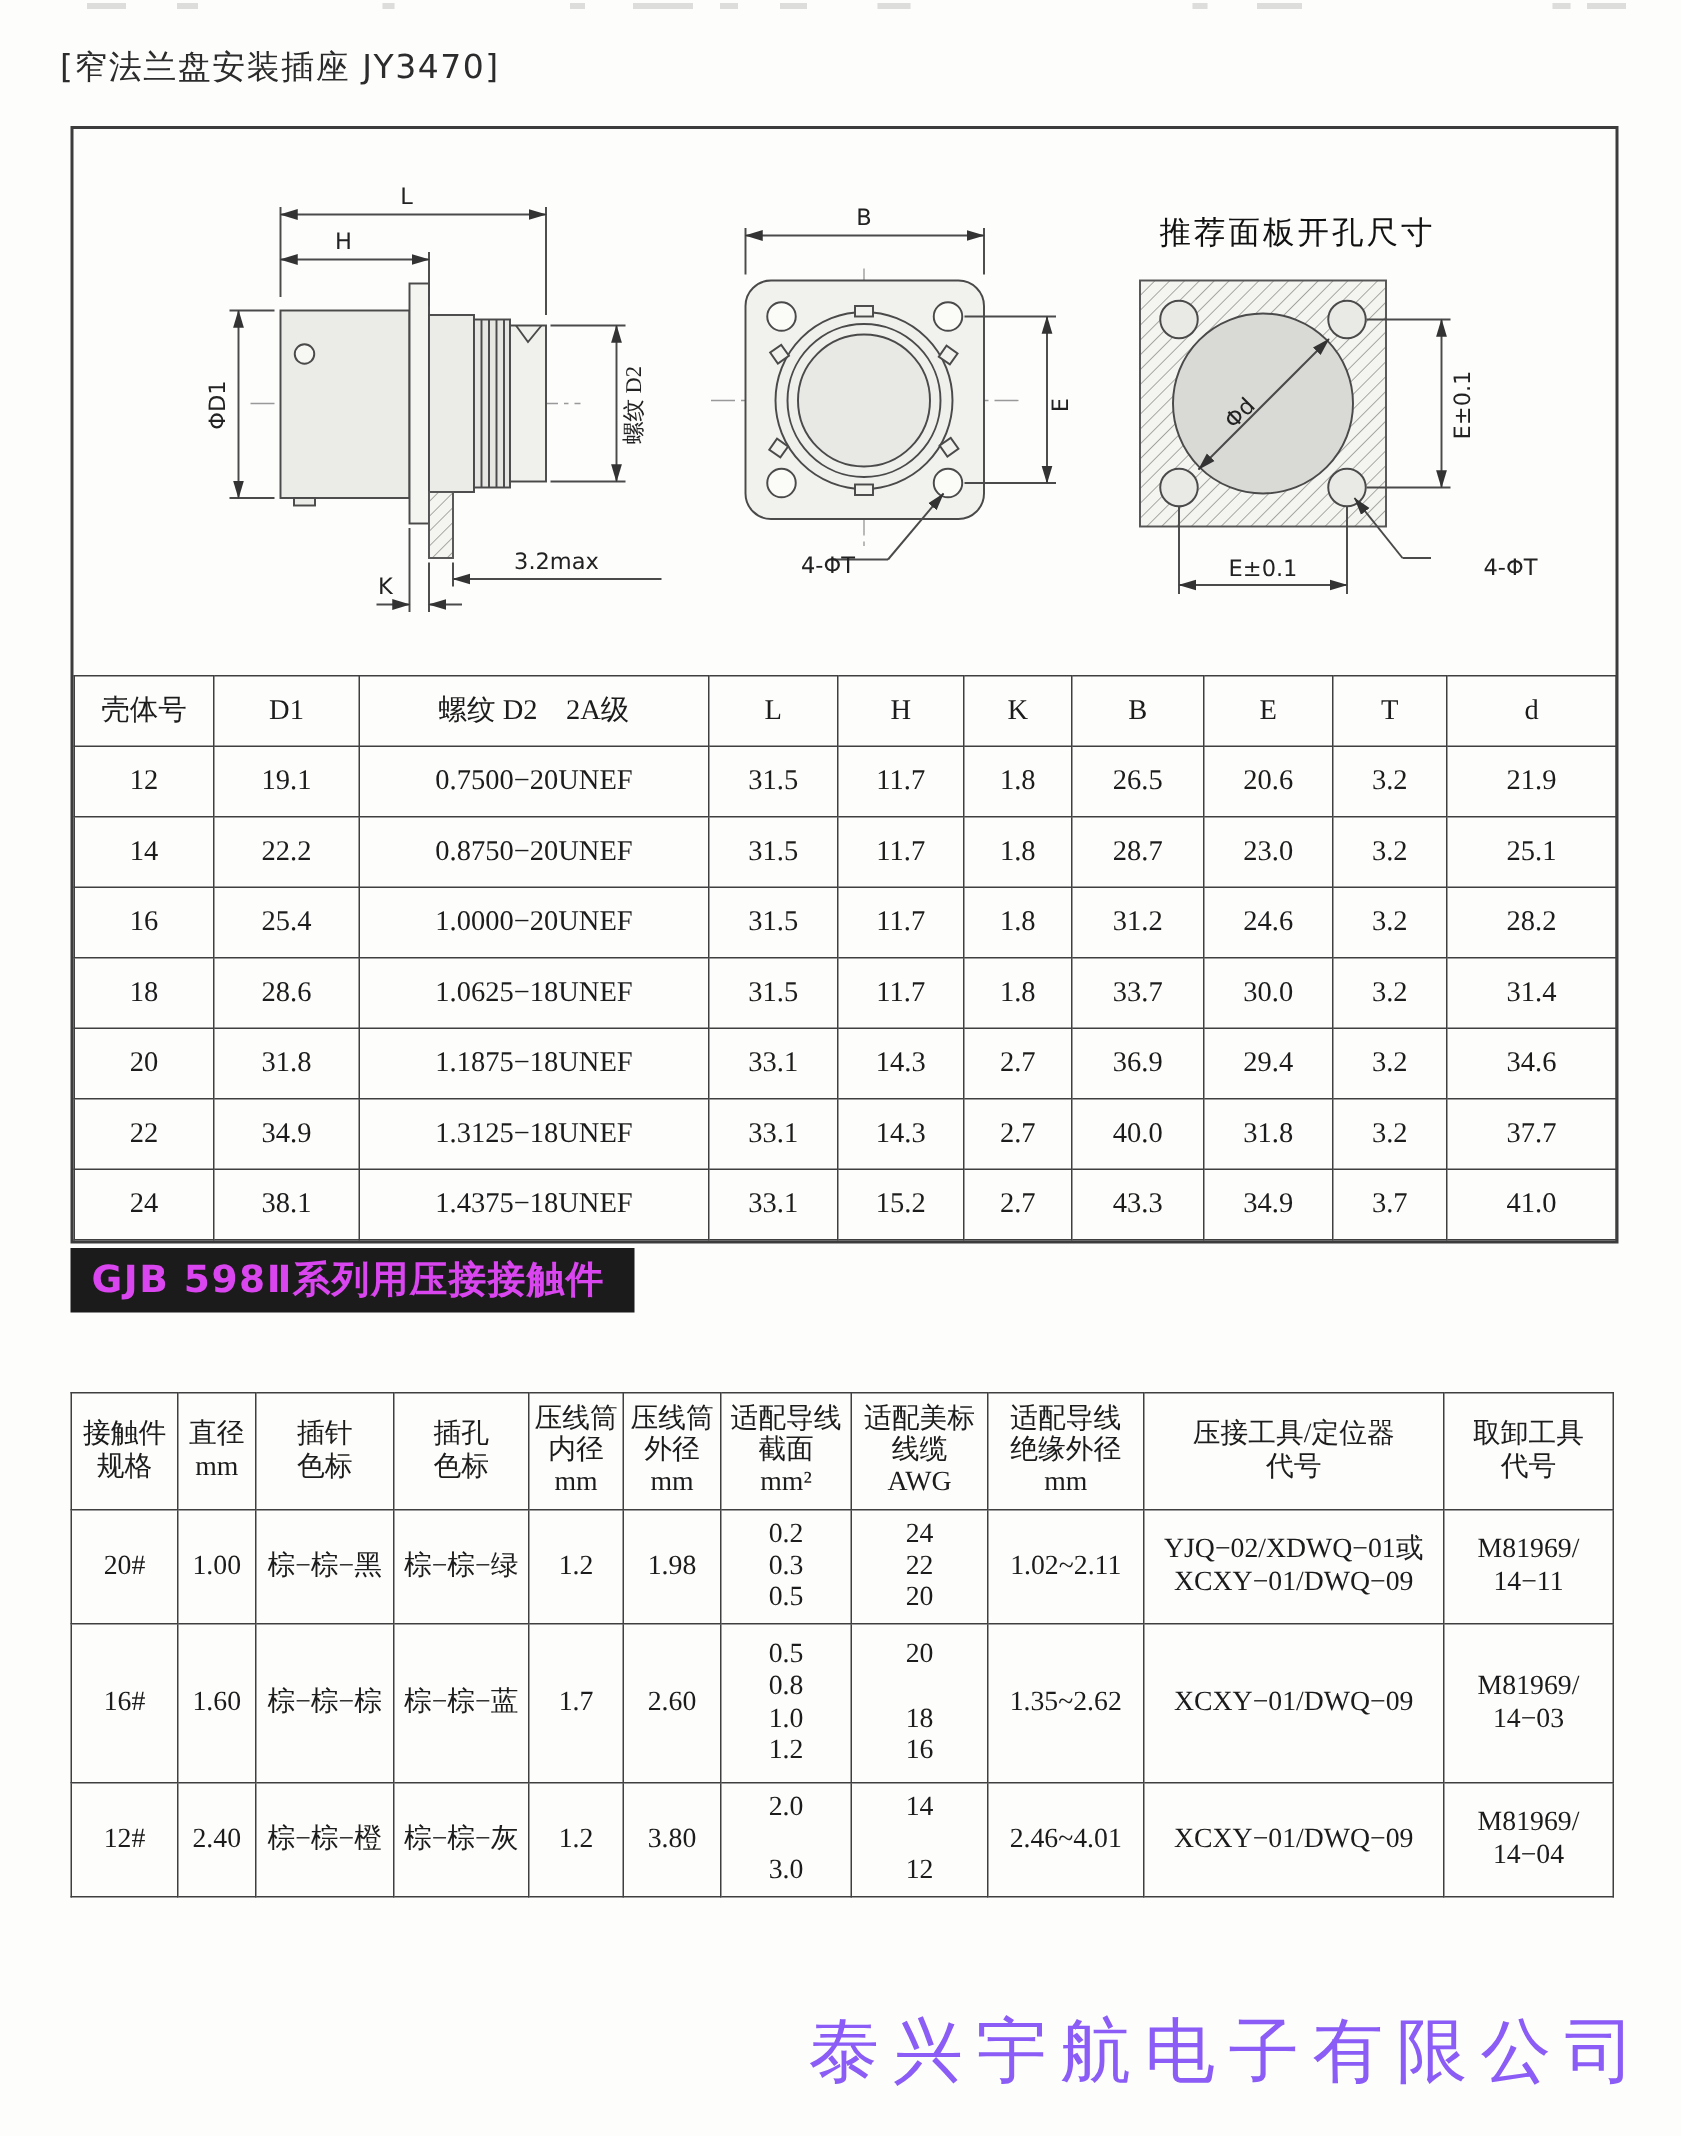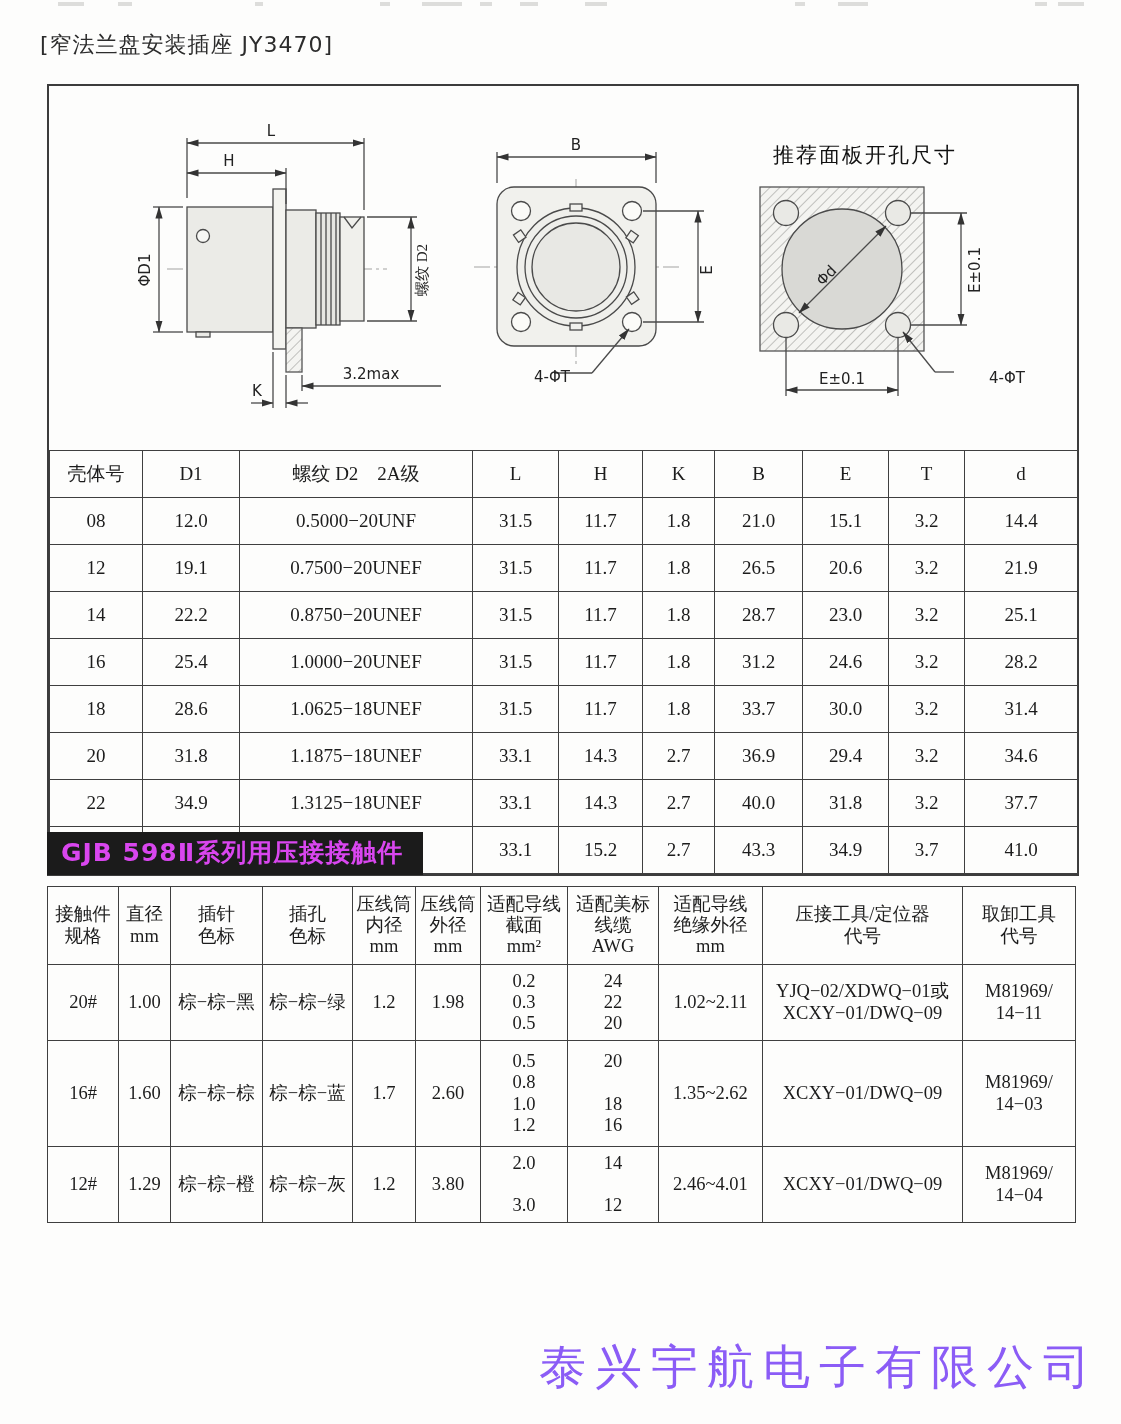--- a/index.html
+++ b/index.html
@@ -15,21 +15,21 @@
   .content{position:relative;z-index:1;}
   .outer-box{position:absolute;left:47px;top:84px;width:1028px;border:2px solid #3c3c3c;background:transparent;}
   .drawing-area{width:1028px;height:364px;position:relative;}
 
   table{border-collapse:collapse;table-layout:fixed;width:1028px;background:transparent;}
   th,td{border:1.6px solid #3f3f3f;text-align:center;vertical-align:middle;
         white-space:pre-line;line-height:1.15;padding:1px 2px;font-weight:normal;}
   #dim-table{font-size:19px;}
   #dim-table tr{height:47px;}
   #dim-table th{font-size:19px;}
-  #contact-table{position:absolute;left:47px;top:886px;font-size:18.5px;border-radius:11px;}
+  #contact-table{position:absolute;left:47px;top:928px;font-size:18.5px;border-radius:11px;}
   #contact-table thead tr{height:78px;}
   #contact-table tbody tr:nth-child(1){height:76px;}
   #contact-table tbody tr:nth-child(2){height:106px;}
   #contact-table tbody tr:nth-child(3){height:76px;}
 
   .banner{position:absolute;left:47px;top:832px;background:#1b1b1b;color:#d946ef;
       font-family:"DejaVu Sans","Liberation Sans",sans-serif;font-weight:bold;
       font-size:25px;padding:4px 20px 6px 14px;letter-spacing:1px;}
 
   .watermark{position:absolute;left:318px;top:548px;z-index:0;
@@ -220,32 +220,20 @@
               <th>L</th>
               <th>H</th>
               <th>K</th>
               <th>B</th>
               <th>E</th>
               <th>T</th>
               <th>d</th>
             </tr>
           </thead>
           <tbody>
-            <tr>
-              <td>08</td>
-              <td>12.0</td>
-              <td>0.5000−20UNF</td>
-              <td>31.5</td>
-              <td>11.7</td>
-              <td>1.8</td>
-              <td>21.0</td>
-              <td>15.1</td>
-              <td>3.2</td>
-              <td>14.4</td>
-            </tr>
             <tr>
               <td>12</td>
               <td>19.1</td>
               <td>0.7500−20UNEF</td>
               <td>31.5</td>
               <td>11.7</td>
               <td>1.8</td>
               <td>26.5</td>
               <td>20.6</td>
               <td>3.2</td>
@@ -409,21 +397,21 @@
 
 18
 16</td>
             <td>1.35~2.62</td>
             <td>XCXY−01/DWQ−09</td>
             <td>M81969/
 14−03</td>
           </tr>
           <tr>
             <td>12#</td>
-            <td>1.29</td>
+            <td>2.40</td>
             <td>棕−棕−橙</td>
             <td>棕−棕−灰</td>
             <td>1.2</td>
             <td>3.80</td>
             <td>2.0
 
 3.0</td>
             <td>14
 
 12</td>

